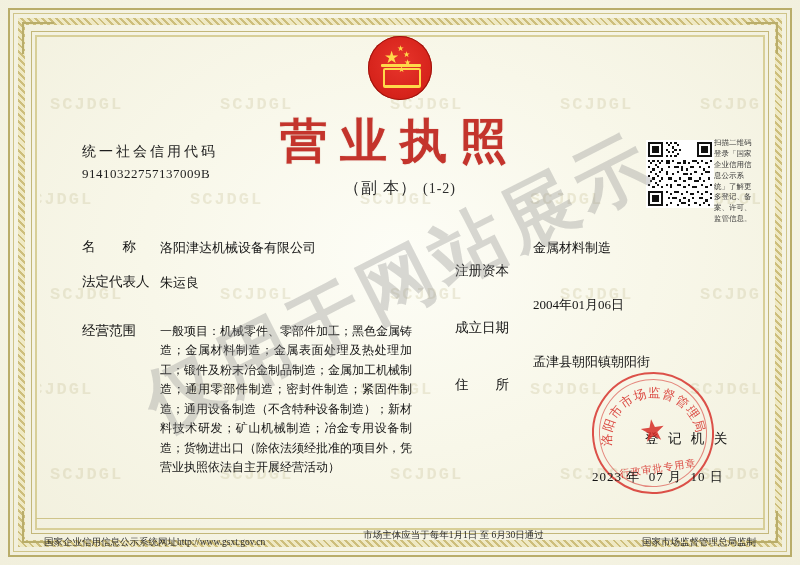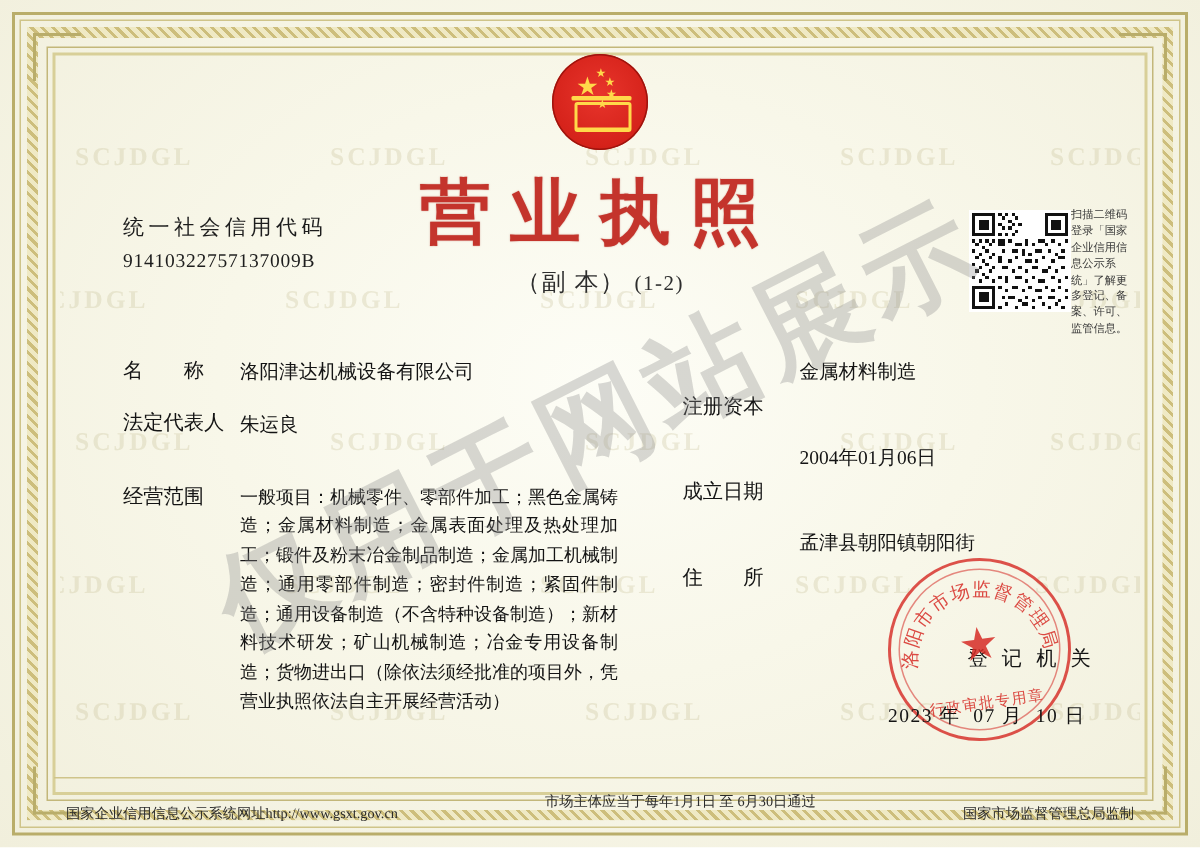--- a/index.html
+++ b/index.html
@@ -55,21 +55,21 @@
   .corner.bl{left:22px;bottom:22px;border-right:none;border-top:none;}
   .corner.br{right:22px;bottom:22px;border-left:none;border-top:none;}
 
   
   .wm-grid{
     position:absolute;left:40px;top:40px;right:40px;bottom:40px;
     overflow:hidden;pointer-events:none;
   }
   .wm-grid span{
     position:absolute;
-    font-family:Liberation Serif, serif;
+    font-family:Liberation Mono, monospace;
     font-weight:bold;font-size:17px;letter-spacing:2px;
     color:rgba(176,166,110,.20);
     white-space:nowrap;
   }
 
   
   .wm-diagonal{
     position:absolute;left:50%;top:50%;
     transform:translate(-50%,-50%) rotate(-27deg);
     font-size:74px;font-weight:bold;letter-spacing:6px;

